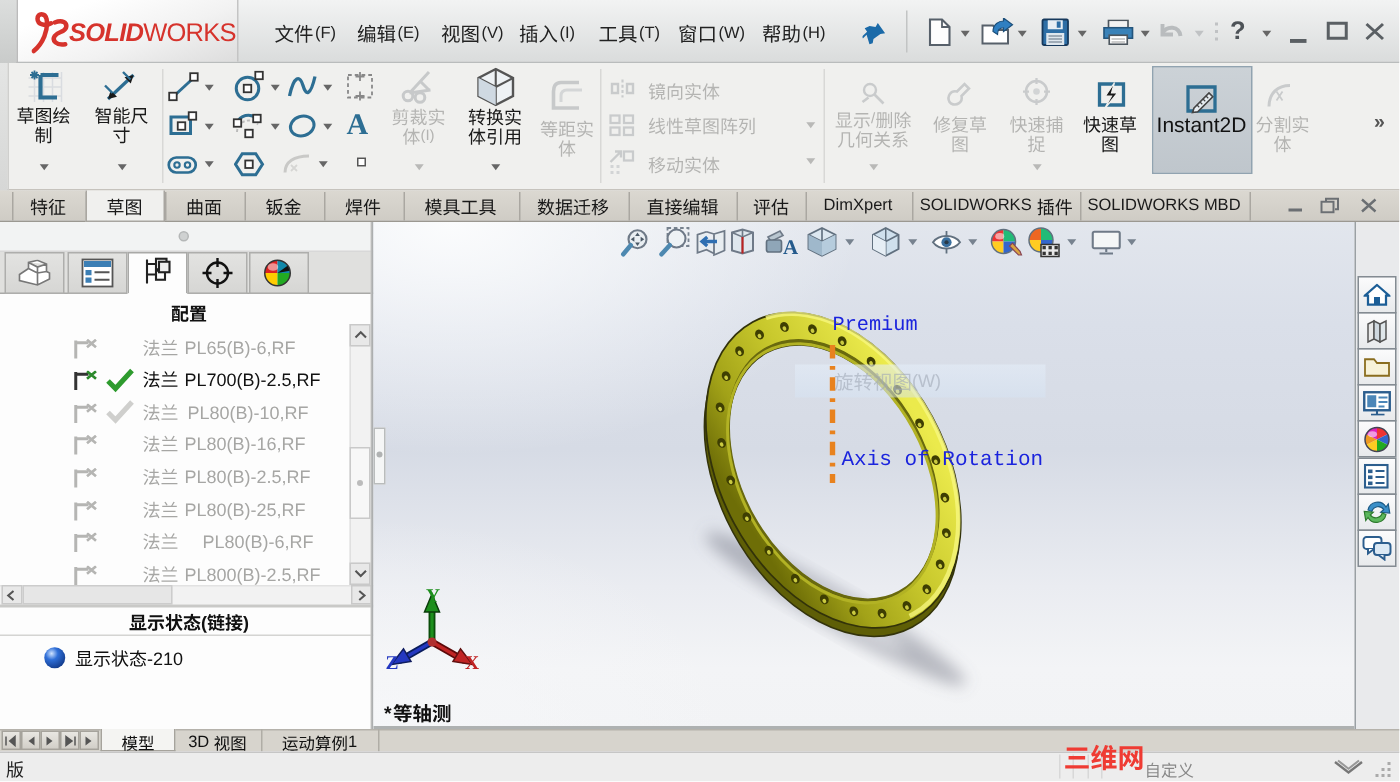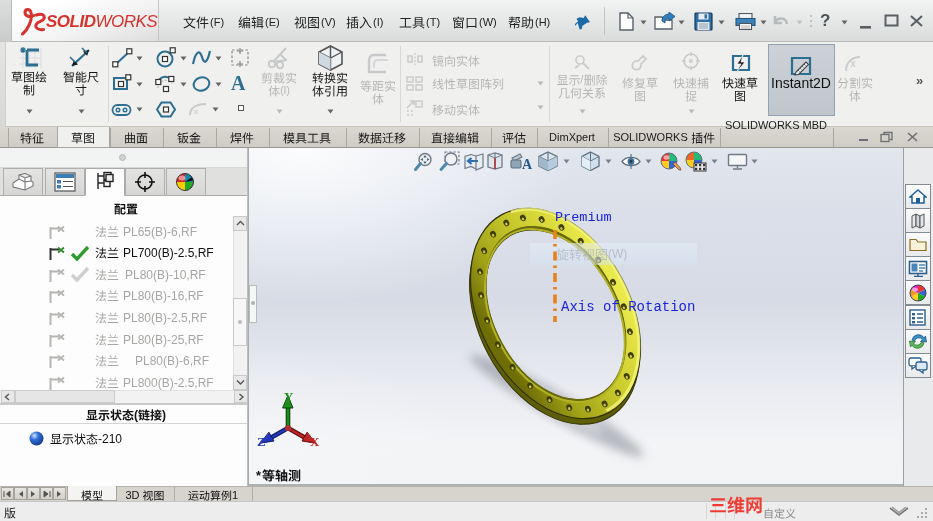--- a/index.html
+++ b/index.html
@@ -112,21 +112,21 @@
 <div style="position:absolute;left:0px;top:0px;width:12px;height:42px;background:linear-gradient(#dcdedd,#c9cbca);border-right:1px solid #bbb"></div>
 <div style="position:absolute;left:12px;top:0px;width:147px;height:41px;background:linear-gradient(160deg,#ffffff 20%,#f2f2f2 60%,#dddddd 100%);border-right:1px solid #c4c4c4"></div>
 <svg style="position:absolute;left:21px;top:5px;" width="25" height="32" viewBox="0 0 25 32">
     <g fill="none" stroke="#d6332c" stroke-width="3" stroke-linecap="round">
 <path d="M1.5 29 C7.5 24 11.5 15 10 7.5 C9 3.5 4 3.5 4 7.5 C4 11.5 9.5 12.5 13 10.5"></path>
 <path d="M15.5 10 C20.5 8 24 10 23 13.5 C22 16.5 17.5 16 15.5 19 C13.5 22 16.5 25.5 22.5 24.5"></path>
 </g>
   </svg>
 <div class="t" style="left:46px;top:13px;">
     <span style="font-style:italic;font-weight:bold;color:#d6332c;font-size:17px;letter-spacing:-0.5px">SOLID</span>
-    <span style="font-style:italic;color:#d6332c;font-size:17px;letter-spacing:-0.5px">WORKS</span>
+    <span style="color:#d6332c;font-size:17px;letter-spacing:-0.5px">WORKS</span>
   </div>
 <div class="t" style="left:183px;top:15px;color:#222;height:14px">
     <svg class="k" style="width:26px;height:13px" viewBox="0 0 2000 1000">
       <use href="#r6587" x="0"></use>
       <use href="#r4ef6" x="1000"></use>
     </svg>
     <span style="font-size:11px;color:#222;margin-left:1px">(F)</span>
   </div>
 <div class="t" style="left:238px;top:15px;color:#222;height:14px">
     <svg class="k" style="width:26px;height:13px" viewBox="0 0 2000 1000">
@@ -658,21 +658,21 @@
 <div class="t tc" style="left:572px;top:132px;">
     <span style="font-size:11px;color:#1a1a1a">DimXpert</span>
   </div>
 <div class="t tc" style="left:664px;top:131px;color:#1a1a1a;height:13px">
     <span style="font-size:11px;color:#1a1a1a">SOLIDWORKS&nbsp;</span>
     <svg class="k" style="width:24px;height:12px" viewBox="0 0 2000 1000">
       <use href="#r63d2" x="0"></use>
       <use href="#r4ef6" x="1000"></use>
     </svg>
   </div>
-<div class="t tc" style="left:776px;top:120px;">
+<div class="t tc" style="left:776px;top:132px;">
     <span style="font-size:11px;color:#1a1a1a">SOLIDWORKS MBD</span>
   </div>
 <svg style="position:absolute;left:858px;top:133px;" width="12" height="10" viewBox="0 0 12 10">
     <rect x="1" y="6" width="9" height="2" fill="#6b6f73"></rect>
   </svg>
 <svg style="position:absolute;left:880px;top:131px;" width="14" height="12" viewBox="0 0 14 12">
     <rect x="1" y="3.5" width="8" height="7" fill="none" stroke="#6b6f73" stroke-width="1.3"></rect>
     <path d="M4 3.5 v-2 h8 v7 h-2" fill="none" stroke="#6b6f73" stroke-width="1.3"></path>
   </svg>
 <svg style="position:absolute;left:906px;top:131px;" width="13" height="12" viewBox="0 0 13 12">

